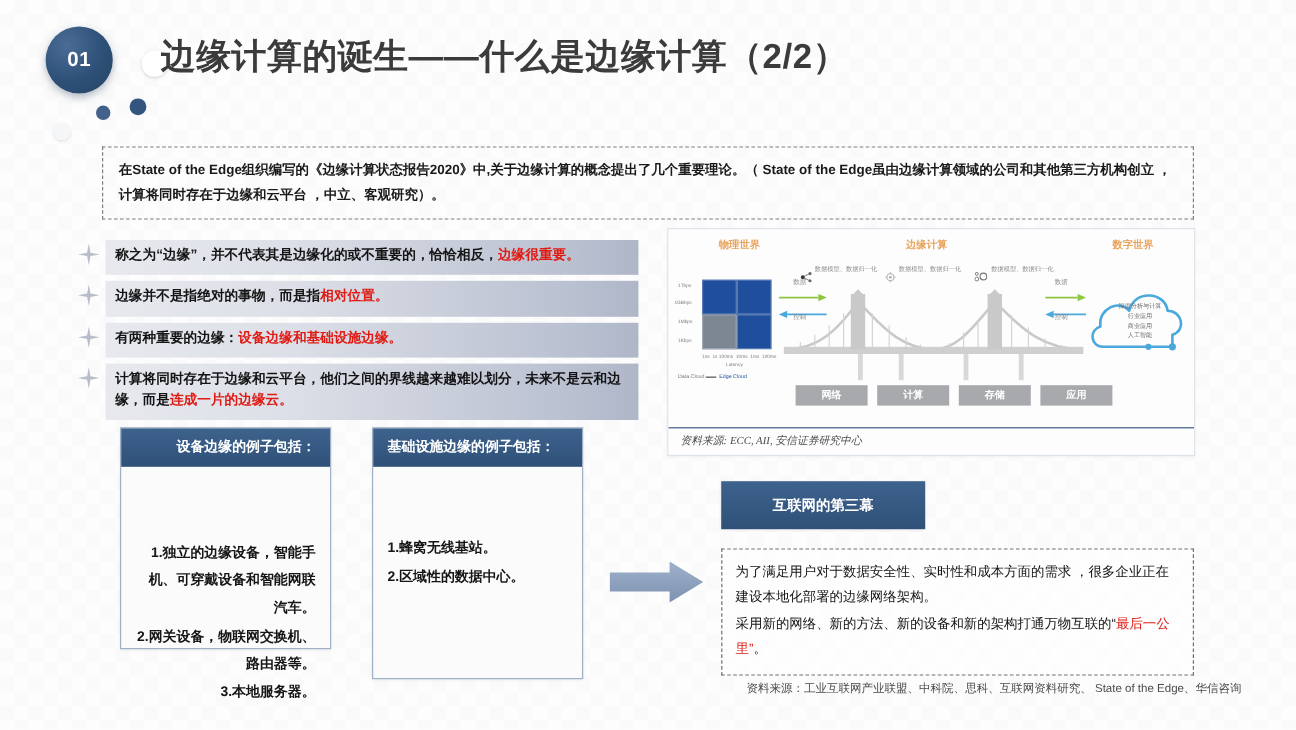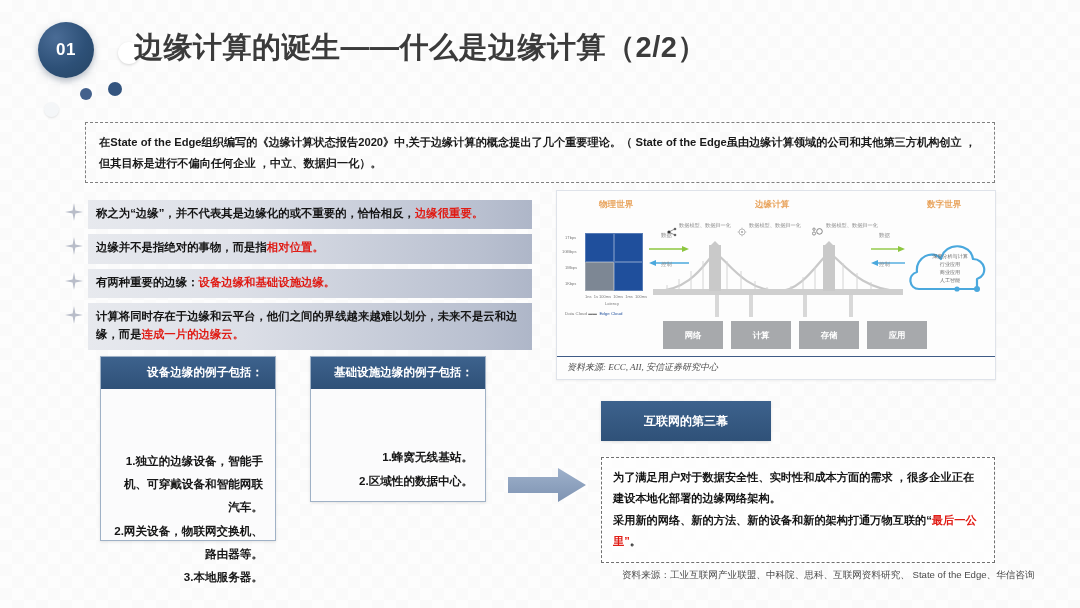--- a/index.html
+++ b/index.html
@@ -68,21 +68,21 @@
 
   
   .card { position: absolute; background: #fbfbfc; border: 1px solid #9fb1c6; box-shadow: 0 1px 3px rgba(0,0,0,0.10); }
   .card-head {
     background: linear-gradient(to bottom, #3d628d 0%, #2f5178 100%);
     color: #ffffff; font-size: 11.6px; font-weight: bold;
     padding: 8px 12px 9px 12px;
   }
   .card-body { padding: 16px 12px 12px 12px; font-size: 11.6px; font-weight: bold; color: #161616; line-height: 2.0; margin-top: 44px; }
   #card-device { left: 100px; top: 356px; width: 176px; height: 185px; text-align: right; }
-  #card-infra  { left: 310px; top: 356px; width: 176px; height: 146px; text-align: right; }
+  #card-infra  { left: 310px; top: 356px; width: 176px; height: 210px; }
   #card-infra .card-body { padding-top: 12px; line-height: 2.1; }
 
   
   .arrow { position: absolute; left: 508px; top: 468px; width: 78px; height: 34px; }
 
   
   .figure {
     position: absolute; left: 556px; top: 190px; width: 440px; height: 190px;
     background: #fdfdfd; border: 1px solid #dfe3ea;
     box-shadow: 0 1px 2px rgba(0,0,0,0.05);
@@ -107,21 +107,21 @@
   .quad-axis { position: absolute; font-size: 4px; color: #7a7a7a; }
 
   .icon-row { position: absolute; top: 30px; left: 0; width: 100%; height: 22px; }
   .mini-icon { position: absolute; }
   .mini-label { position: absolute; font-size: 5.2px; color: #8c8c8c; line-height: 1.5; white-space: nowrap; }
 
   .bridge { position: absolute; left: 96px; top: 48px; }
 
   .tagrow { position: absolute; left: 106px; top: 130px; display: flex; gap: 8px; }
   .tag {
-    width: 60px; height: 28px; background: #a7a9ac; color: #ffffff;
+    width: 60px; height: 17px; background: #a7a9ac; color: #ffffff;
     font-size: 8.4px; font-weight: bold;
     display: flex; align-items: center; justify-content: center;
   }
 
   .cloud-wrap { position: absolute; left: 348px; top: 40px; width: 86px; height: 70px; }
   .cloud-text {
     position: absolute; left: 18px; top: 22px; width: 54px;
     font-size: 5.1px; color: #6b6b6b; text-align: center; line-height: 1.55;
   }
 
@@ -143,21 +143,21 @@
     background: linear-gradient(to bottom, #3d628d 0%, #2f5178 100%);
     color: #ffffff; font-size: 12px; font-weight: bold;
     display: flex; align-items: center; justify-content: center;
     box-shadow: 0 1px 3px rgba(0,0,0,0.12);
   }
   .right-note {
     position: absolute; left: 601px; top: 457px; width: 394px;
     border: 1px dashed #6f6f6f;
     background: rgba(255,255,255,0.6);
     padding: 9px 11px 10px 11px;
-    font-size: 11.2px; font-weight: bold; color: #141414; line-height: 1.9;
+    font-size: 11.2px; font-weight: normal; color: #141414; line-height: 1.9;
   }
   .right-note .hl { color: #e01b14; }
 
   
   .bottom-source {
     position: absolute; left: 622px; top: 568px; width: 420px;
     font-size: 9.6px; color: #4a4a4a; line-height: 1.55;
   }
 </style>
 </head>
@@ -167,21 +167,21 @@
 
 <div class="header">
   <div class="deco deco-white-big"></div>
   <div class="badge">01</div>
   <div class="deco deco-blue-1"></div>
   <div class="deco deco-blue-2"></div>
   <div class="deco deco-white-sm"></div>
   <div class="title">边缘计算的诞生——什么是边缘计算（2/2）</div>
 </div>
 
-<div class="top-note">在State of the Edge组织编写的《边缘计算状态报告2020》中,关于边缘计算的概念提出了几个重要理论。（ State of the Edge虽由边缘计算领域的公司和其他第三方机构创立 ，但其目标是进行不偏向任何企业 ，中立、数据归一化）。</div>
+<div class="top-note">在State of the Edge组织编写的《边缘计算状态报告2020》中,关于边缘计算的概念提出了几个重要理论。（ State of the Edge虽由边缘计算领域的公司和其他第三方机构创立 ，计算将同时存在于边缘和云平台 ，中立、客观研究）。</div>
 
 <div class="bullets">
 
   <div class="bullet-row">
     <div class="spark">
       <svg width="18" height="18" viewBox="0 0 18 18">
           <path d="M9 0 L10.4 7.6 L18 9 L10.4 10.4 L9 18 L7.6 10.4 L0 9 L7.6 7.6 Z" fill="#b9bdc9"></path>
         </svg>
     </div>
     <div class="bar">

